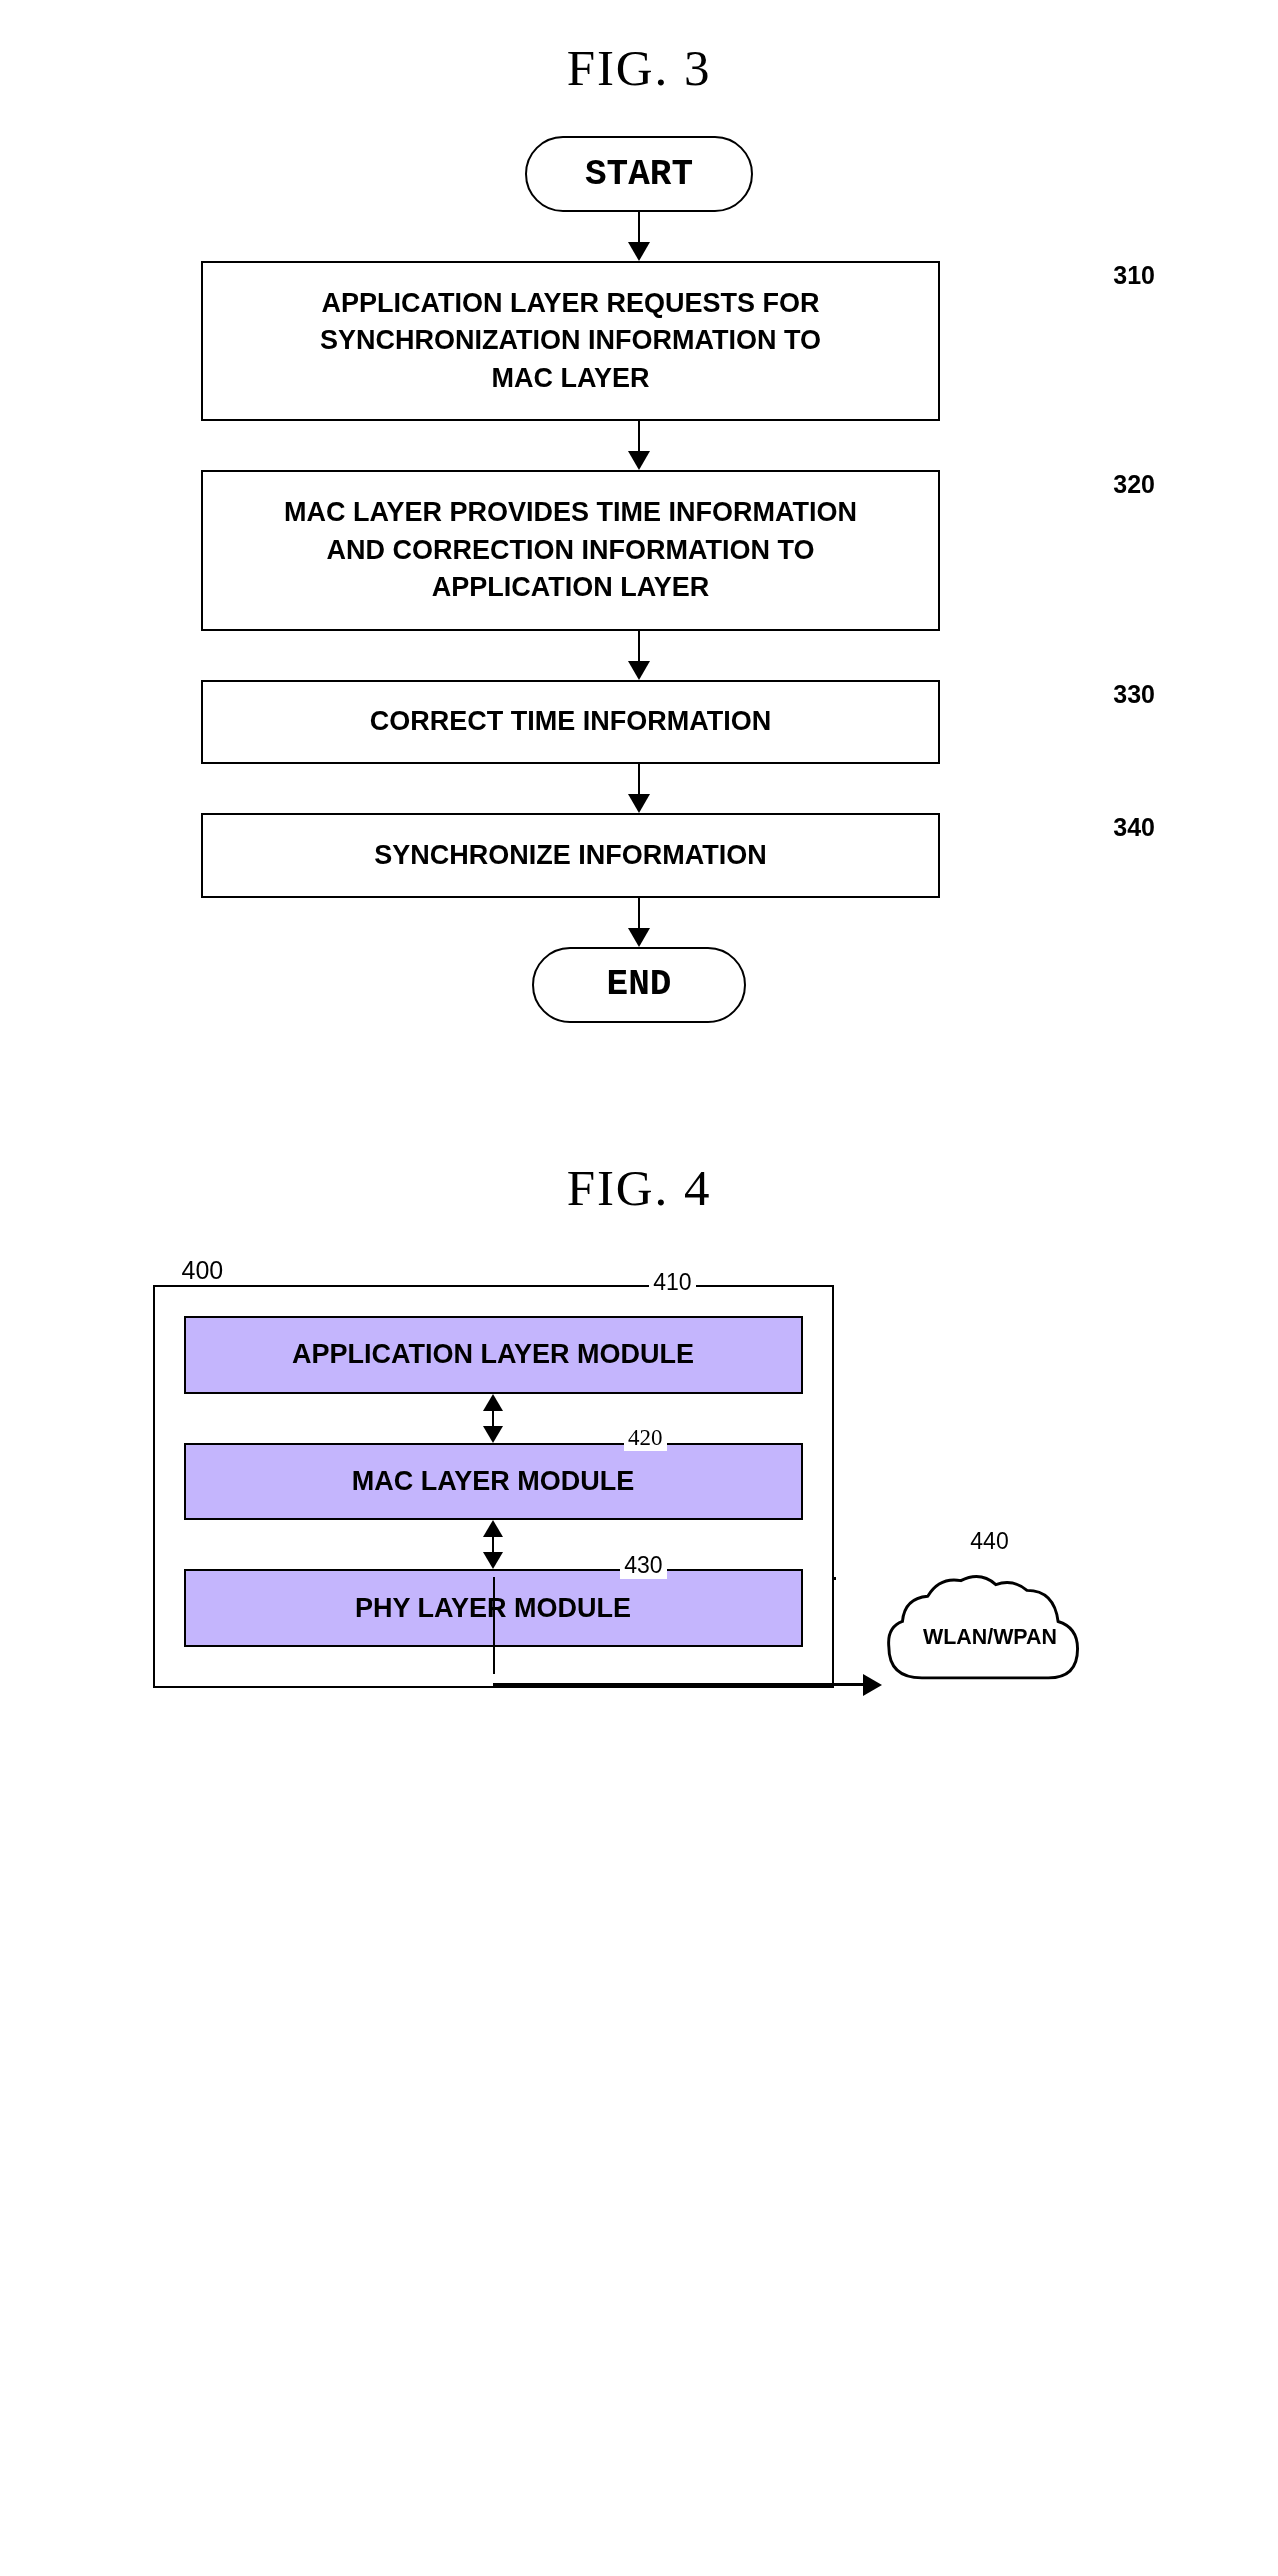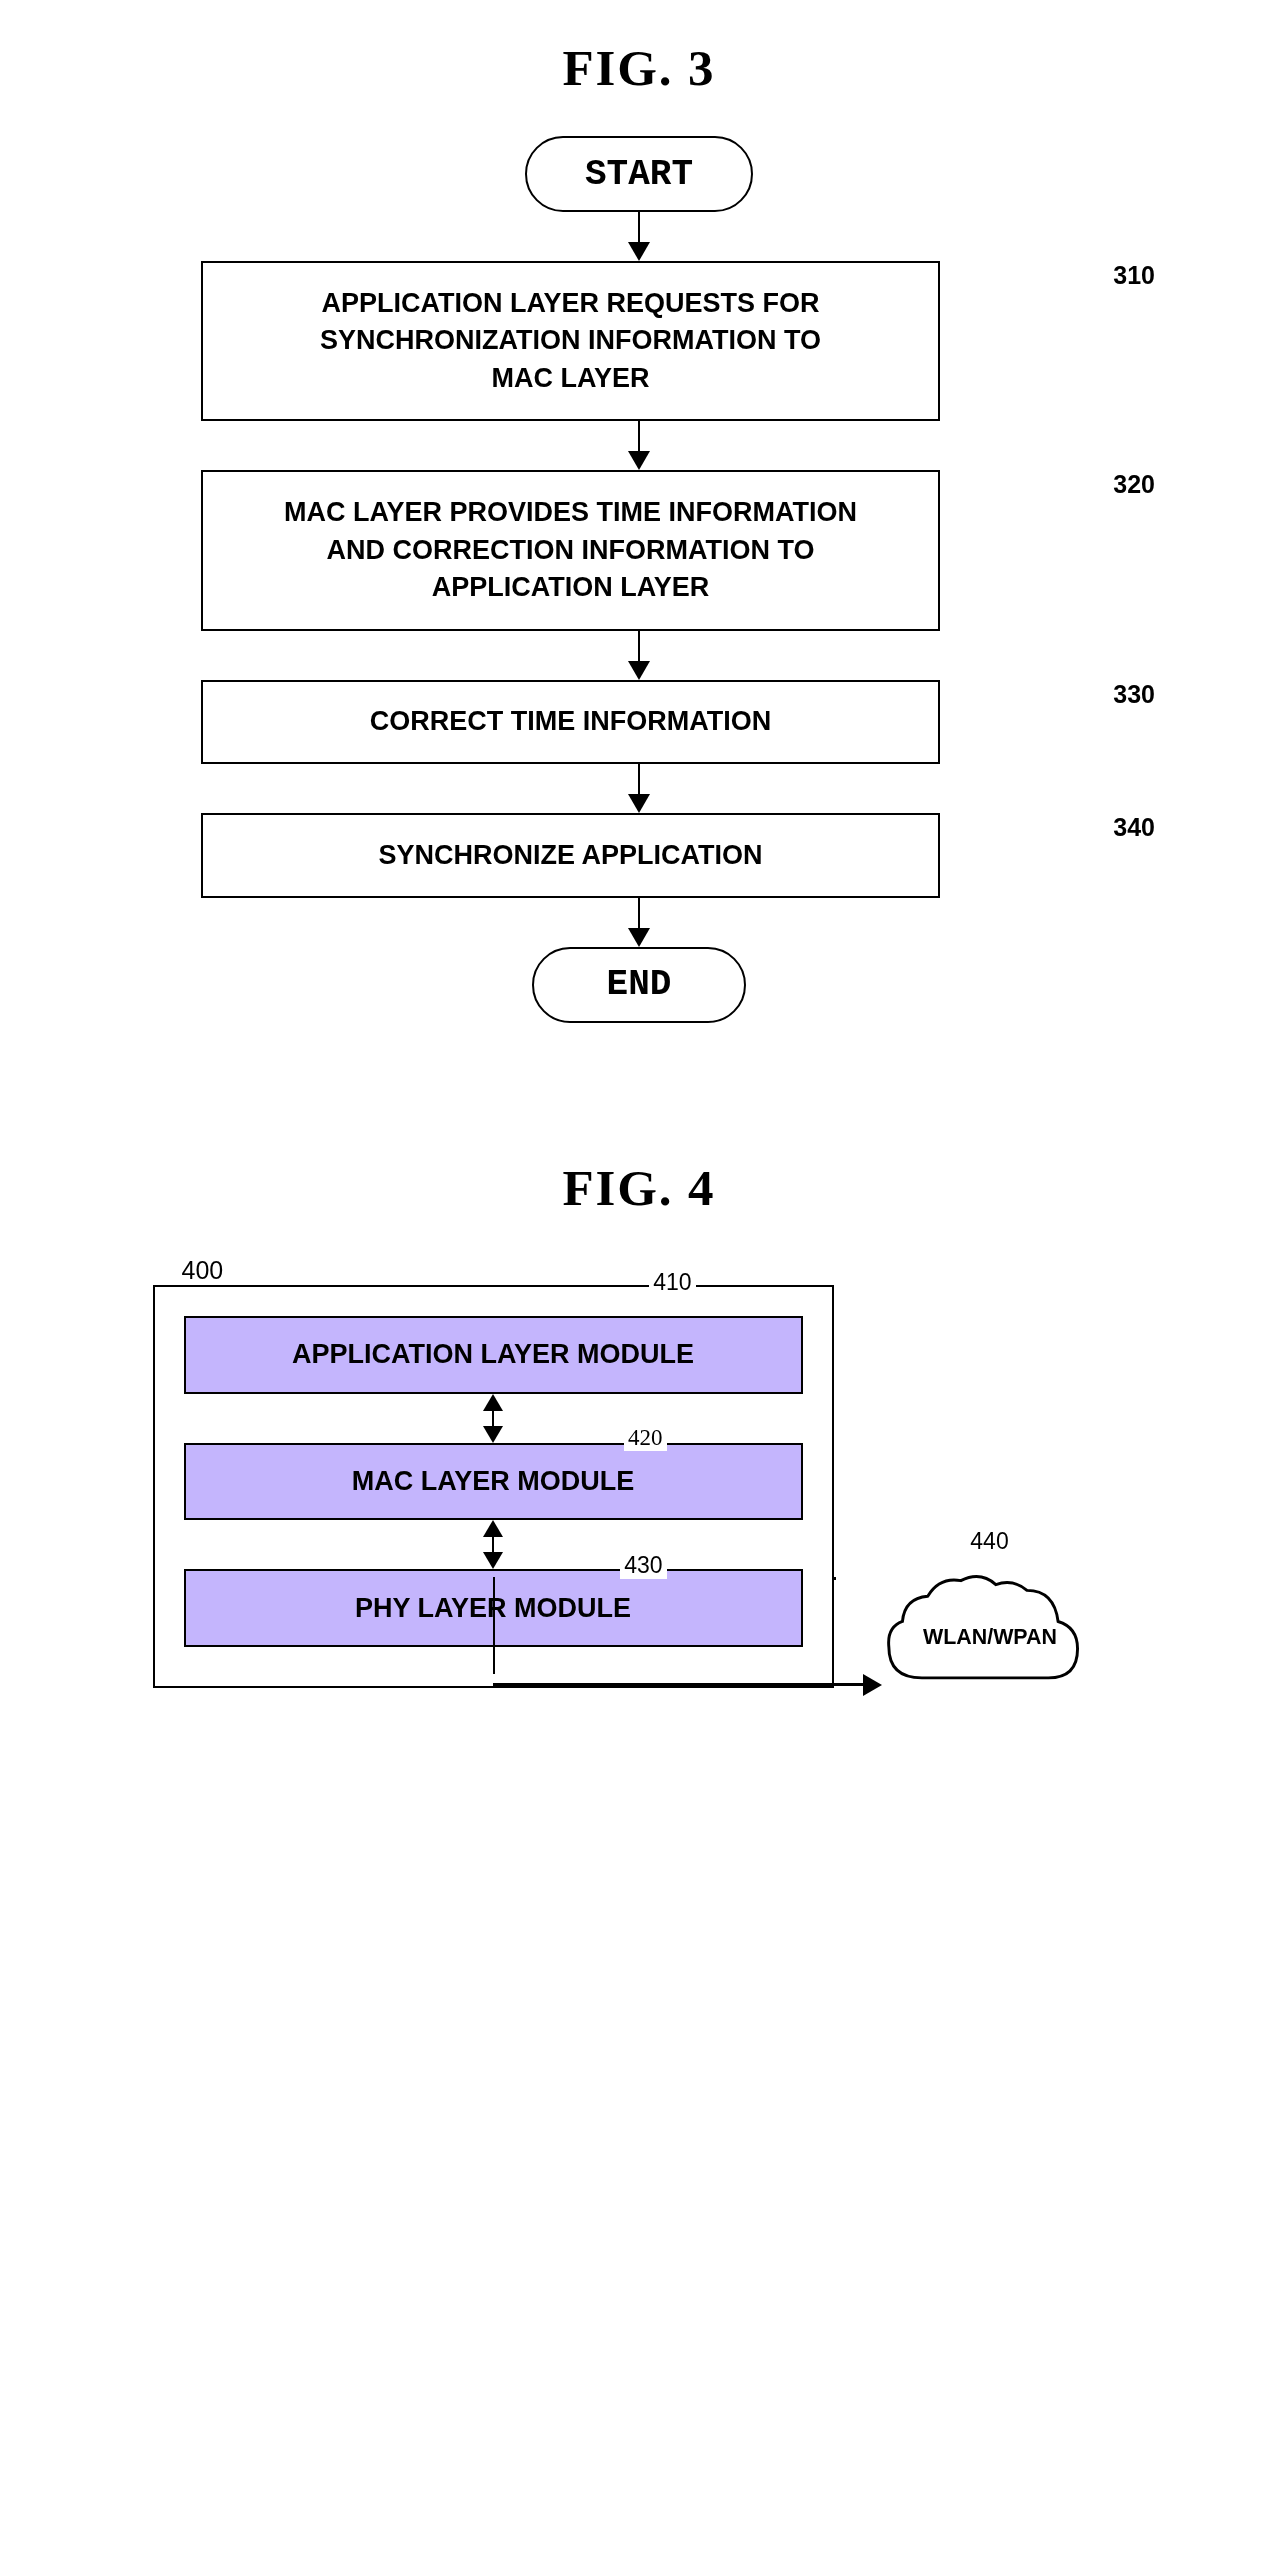--- a/index.html
+++ b/index.html
@@ -16,21 +16,21 @@
       width: 1278px;
       padding: 39px 58px;
       display: flex;
       flex-direction: column;
       align-items: center;
     }
 
     
     .fig-title {
       font-size: 51px;
-      font-weight: bold;
+      font-weight: normal;
       font-family: 'Times New Roman', serif;
       margin-bottom: 39px;
       letter-spacing: 1.9px;
     }
 
     .flowchart {
       display: flex;
       flex-direction: column;
       align-items: center;
       position: relative;
@@ -167,21 +167,21 @@
       <div class="box-label" style="right:-78px;">330</div>
     </div>
 
     <div class="arrow-connector">
       <div class="line"></div>
       <div class="arrowhead"></div>
     </div>
 
     <div class="box-wrapper">
       <div class="rect-box">
-        <span>SYNCHRONIZE APPLICATION</span>
+        <span>SYNCHRONIZE INFORMATION</span>
       </div>
       <div class="box-label" style="right:-78px;">340</div>
     </div>
 
     <div class="arrow-connector">
       <div class="line"></div>
       <div class="arrowhead"></div>
     </div>
 
     <div class="pill-shape">END</div>

